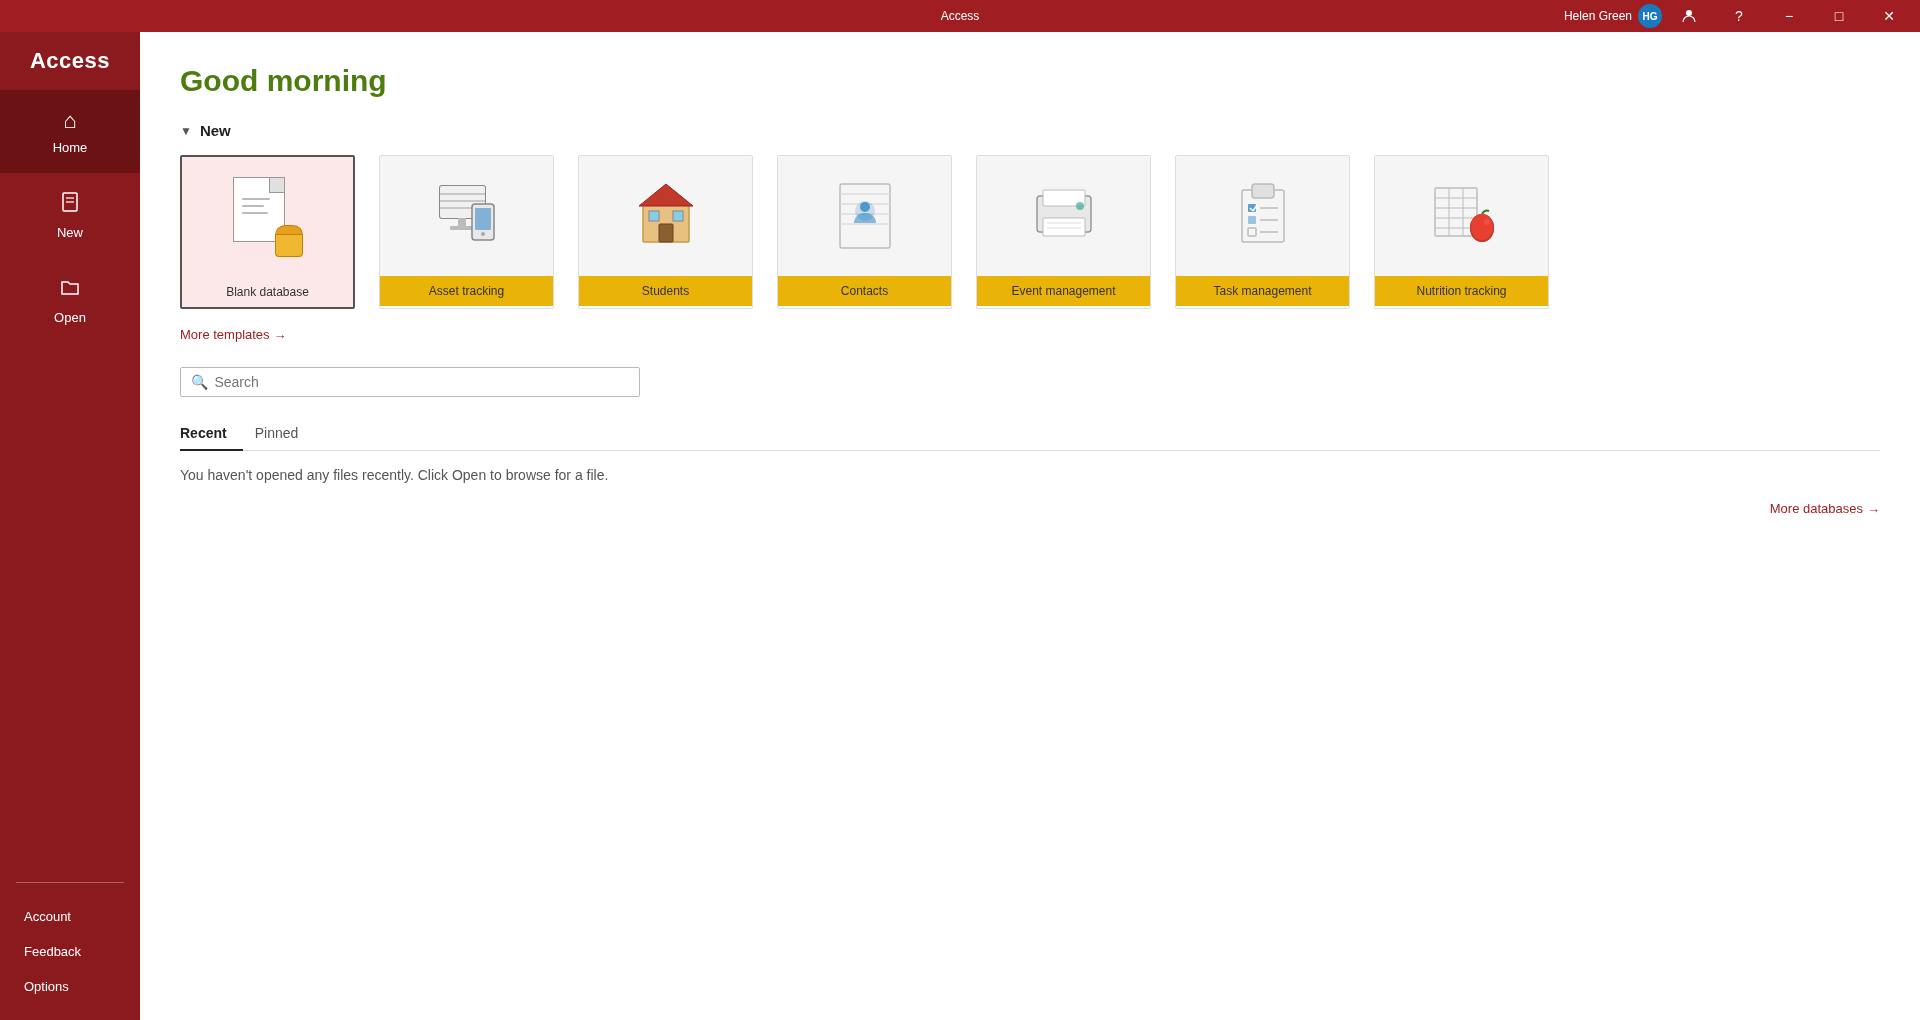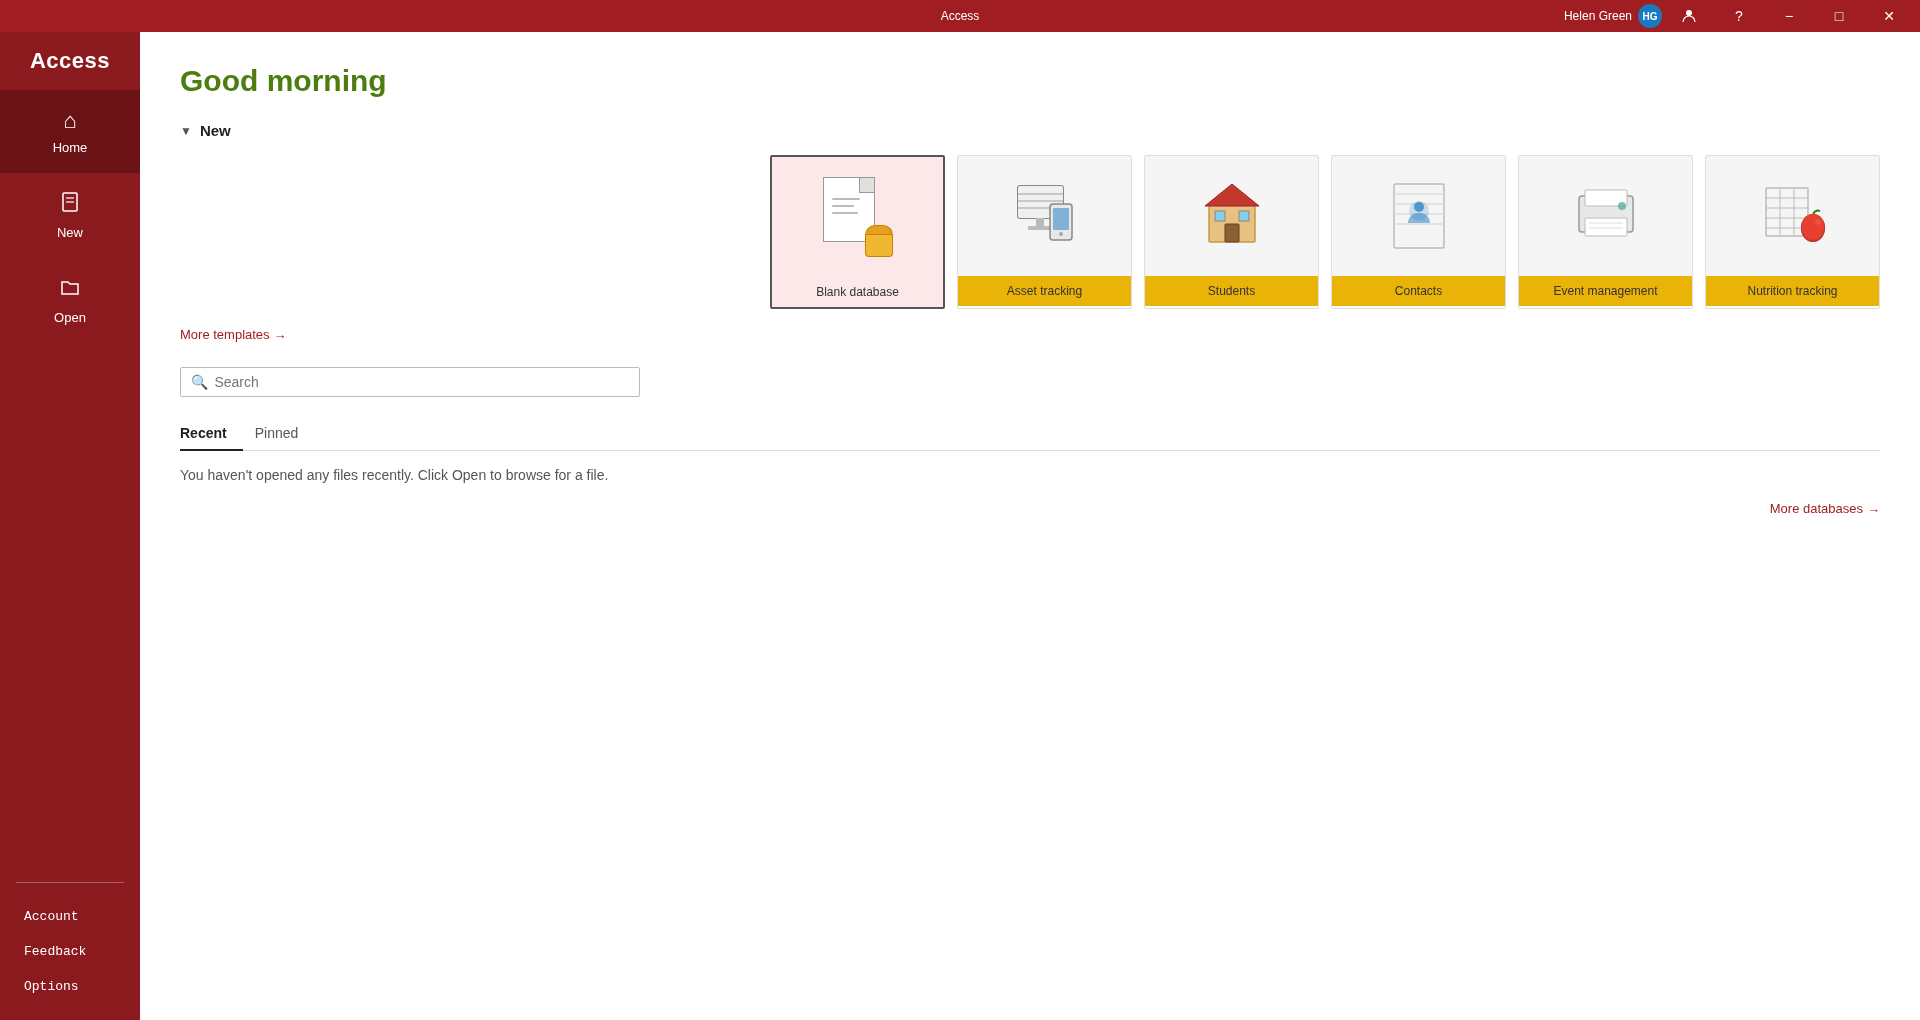--- a/index.html
+++ b/index.html
@@ -105,21 +105,20 @@
     .sidebar-icon {
       font-size: 22px;
     }
     .sidebar-divider {
       height: 1px;
       background: rgba(255,255,255,0.3);
       margin: 8px 16px;
     }
     .sidebar-bottom {
       padding: 8px 0 16px 0;
-      font-family: Liberation Mono, monospace;
     }
     .sidebar-bottom-item {
       padding: 10px 0 10px 24px;
       font-size: 13px;
       color: #fff;
       cursor: pointer;
     }
 
     
     .main-content {
@@ -149,24 +148,23 @@
     }
     .section-title {
       font-size: 15px;
       font-weight: 600;
       color: #222;
     }
 
     
     .templates-grid {
       display: flex;
-      gap: 12px;
+      gap: 24px;
       margin-bottom: 16px;
       flex-wrap: nowrap;
-      justify-content: flex-end;
     }
     .template-card {
       width: 175px;
       border: 1px solid #ddd;
       border-radius: 2px;
       cursor: pointer;
       overflow: hidden;
       flex-shrink: 0;
     }
     .template-card.selected {
@@ -491,20 +489,39 @@
             <rect x="14" y="14" width="42" height="16" rx="1" fill="#fff" stroke="#bbb" stroke-width="1"></rect>
             <rect x="14" y="42" width="42" height="18" rx="1" fill="#fff" stroke="#bbb" stroke-width="1"></rect>
             <line x1="18" y1="47" x2="52" y2="47" stroke="#ddd" stroke-width="1"></line>
             <line x1="18" y1="52" x2="52" y2="52" stroke="#ddd" stroke-width="1"></line>
             <circle cx="51" cy="30" r="4" fill="#4a9" opacity="0.7"></circle>
           </svg>
         </div>
         <div class="template-name">Event management</div>
       </div>
 
+      <div class="template-card">
+        <div class="template-thumb">
+          <svg width="70" height="80" viewBox="0 0 70 80" fill="none" xmlns="http://www.w3.org/2000/svg">
+
+            <rect x="14" y="14" width="42" height="52" rx="2" fill="#f5f5f5" stroke="#bbb" stroke-width="1.5"></rect>
+            <rect x="24" y="8" width="22" height="14" rx="3" fill="#e0e0e0" stroke="#bbb" stroke-width="1.5"></rect>
+
+            <rect x="20" y="28" width="8" height="8" rx="1" fill="#1a7abf" opacity="0.7"></rect>
+            <line x1="22" y1="32" x2="25" y2="35" stroke="white" stroke-width="1.5"></line>
+            <line x1="25" y1="35" x2="29" y2="29" stroke="white" stroke-width="1.5"></line>
+            <line x1="32" y1="32" x2="50" y2="32" stroke="#bbb" stroke-width="1.5"></line>
+            <rect x="20" y="40" width="8" height="8" rx="1" fill="#1a7abf" opacity="0.4"></rect>
+            <line x1="32" y1="44" x2="50" y2="44" stroke="#bbb" stroke-width="1.5"></line>
+            <rect x="20" y="52" width="8" height="8" rx="1" fill="none" stroke="#bbb" stroke-width="1.5"></rect>
+            <line x1="32" y1="56" x2="50" y2="56" stroke="#bbb" stroke-width="1.5"></line>
+          </svg>
+        </div>
+        <div class="template-name">Task management</div>
+      </div>
 
       <div class="template-card">
         <div class="template-thumb">
           <svg width="70" height="80" viewBox="0 0 70 80" fill="none" xmlns="http://www.w3.org/2000/svg">
 
             <rect x="8" y="12" width="42" height="48" rx="1" fill="#f5f5f5" stroke="#bbb" stroke-width="1.5"></rect>
             <line x1="8" y1="22" x2="50" y2="22" stroke="#bbb" stroke-width="1"></line>
             <line x1="8" y1="32" x2="50" y2="32" stroke="#bbb" stroke-width="1"></line>
             <line x1="8" y1="42" x2="50" y2="42" stroke="#bbb" stroke-width="1"></line>
             <line x1="8" y1="52" x2="50" y2="52" stroke="#bbb" stroke-width="1"></line>

